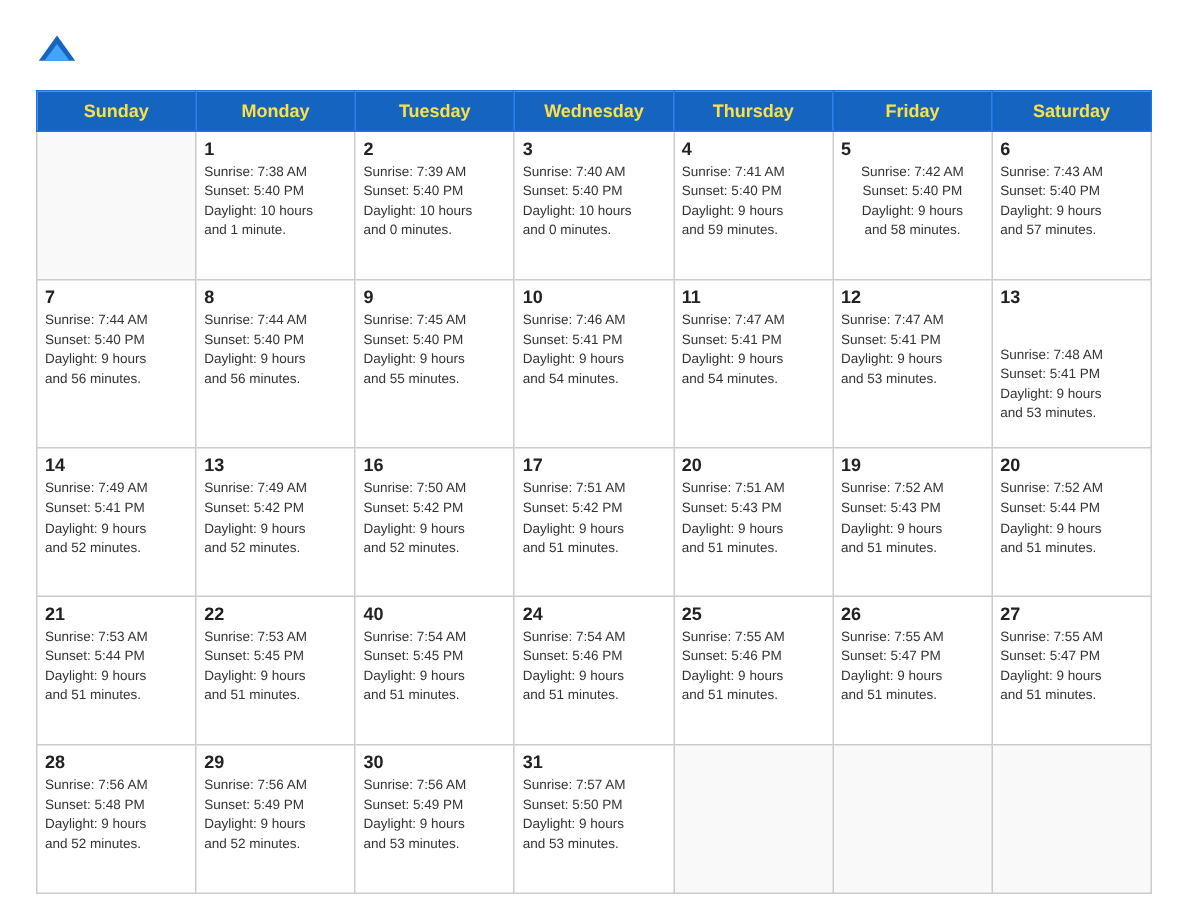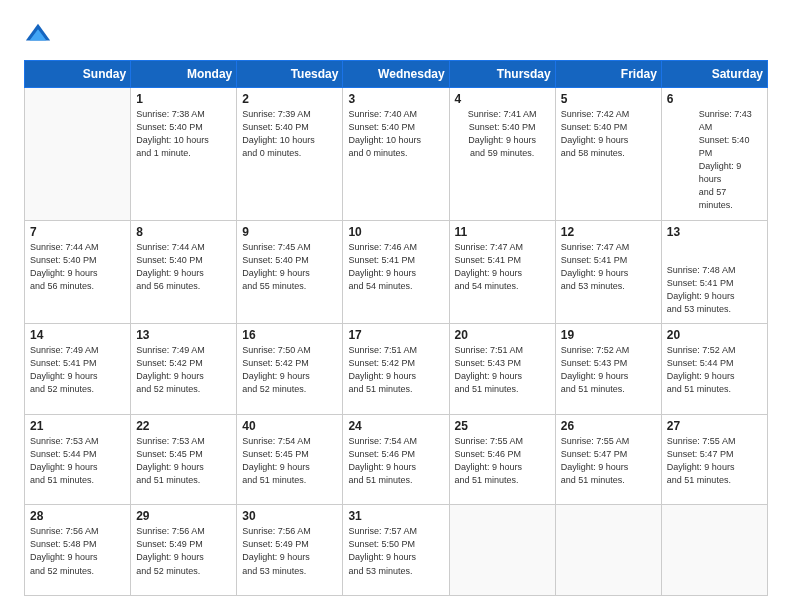--- a/index.html
+++ b/index.html
@@ -57,25 +57,25 @@
     }
     .calendar {
       flex: 1;
       border: 1px solid #ccc;
       border-collapse: collapse;
       width: 100%;
       table-layout: fixed;
     }
     .calendar th {
       background: #1565C0;
-      color: #ffffff;
+      color: #fde047;
       font-size: 12px;
       font-weight: bold;
       padding: 6px 4px;
-      text-align: right;
+      text-align: center;
       border: 1px solid #1a73e8;
     }
     .calendar td {
       border: 1px solid #ccc;
       vertical-align: top;
       padding: 4px 5px;
       font-size: 9.5px;
       color: #333;
       height: 88px;
     }
@@ -150,35 +150,35 @@
           </td>
           <td>
             <span class="day-number">3</span>
             <div class="day-info" style="white-space: pre-line;">Sunrise: 7:40 AM
 Sunset: 5:40 PM
 Daylight: 10 hours
 and 0 minutes.</div>
           </td>
           <td>
             <span class="day-number">4</span>
-            <div class="day-info" style="white-space: pre-line; text-align: center;">Sunrise: 7:41 AM
+            <div class="day-info" style="white-space: pre-line;">Sunrise: 7:41 AM
 Sunset: 5:40 PM
 Daylight: 9 hours
 and 59 minutes.</div>
           </td>
           <td>
             <span class="day-number">5</span>
-            <div class="day-info" style="white-space: pre-line;">Sunrise: 7:42 AM
+            <div class="day-info" style="white-space: pre-line; text-align: center;">Sunrise: 7:42 AM
 Sunset: 5:40 PM
 Daylight: 9 hours
 and 58 minutes.</div>
           </td>
           <td>
             <span class="day-number">6</span>
-            <div class="day-info" style="white-space: pre-line; margin-left: 32px;">Sunrise: 7:43 AM
+            <div class="day-info" style="white-space: pre-line;">Sunrise: 7:43 AM
 Sunset: 5:40 PM
 Daylight: 9 hours
 and 57 minutes.</div>
           </td>
         </tr>
         <tr class="week-row">
           <td>
             <span class="day-number">7</span>
             <div class="day-info" style="white-space: pre-line;">Sunrise: 7:44 AM
 Sunset: 5:40 PM

